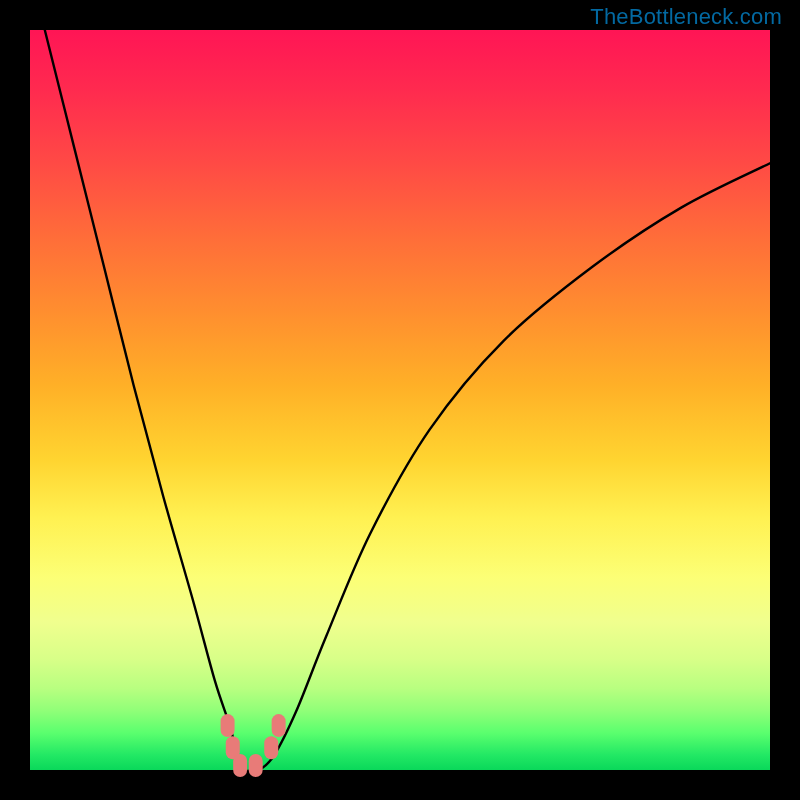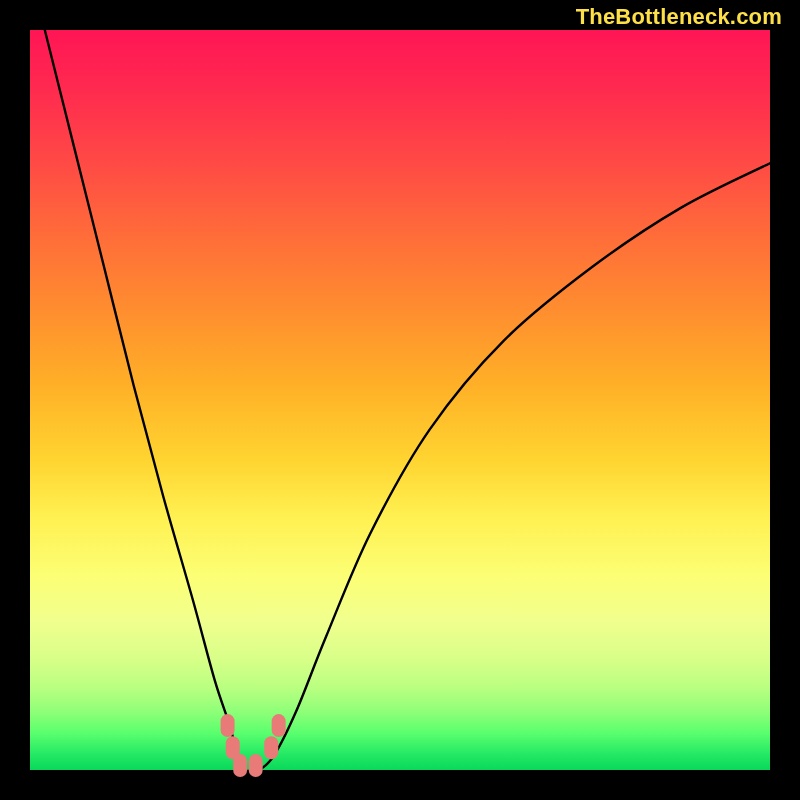--- a/index.html
+++ b/index.html
@@ -43,23 +43,23 @@
       #90ff78 92%,
       #5aff6e 95%,
       #22e864 98%,
       #0ad85a 100%
     );
   }
   .watermark {
     position: absolute;
     top: 4px;
     right: 18px;
-    color: #fde047;
+    color: #0369a1;
     font-size: 22px;
-    font-weight: 700;
+    font-weight: 400;
     letter-spacing: 0.2px;
   }
   svg.curve {
     position: absolute;
     left: 0;
     top: 0;
     width: 740px;
     height: 740px;
     overflow: visible;
   }

